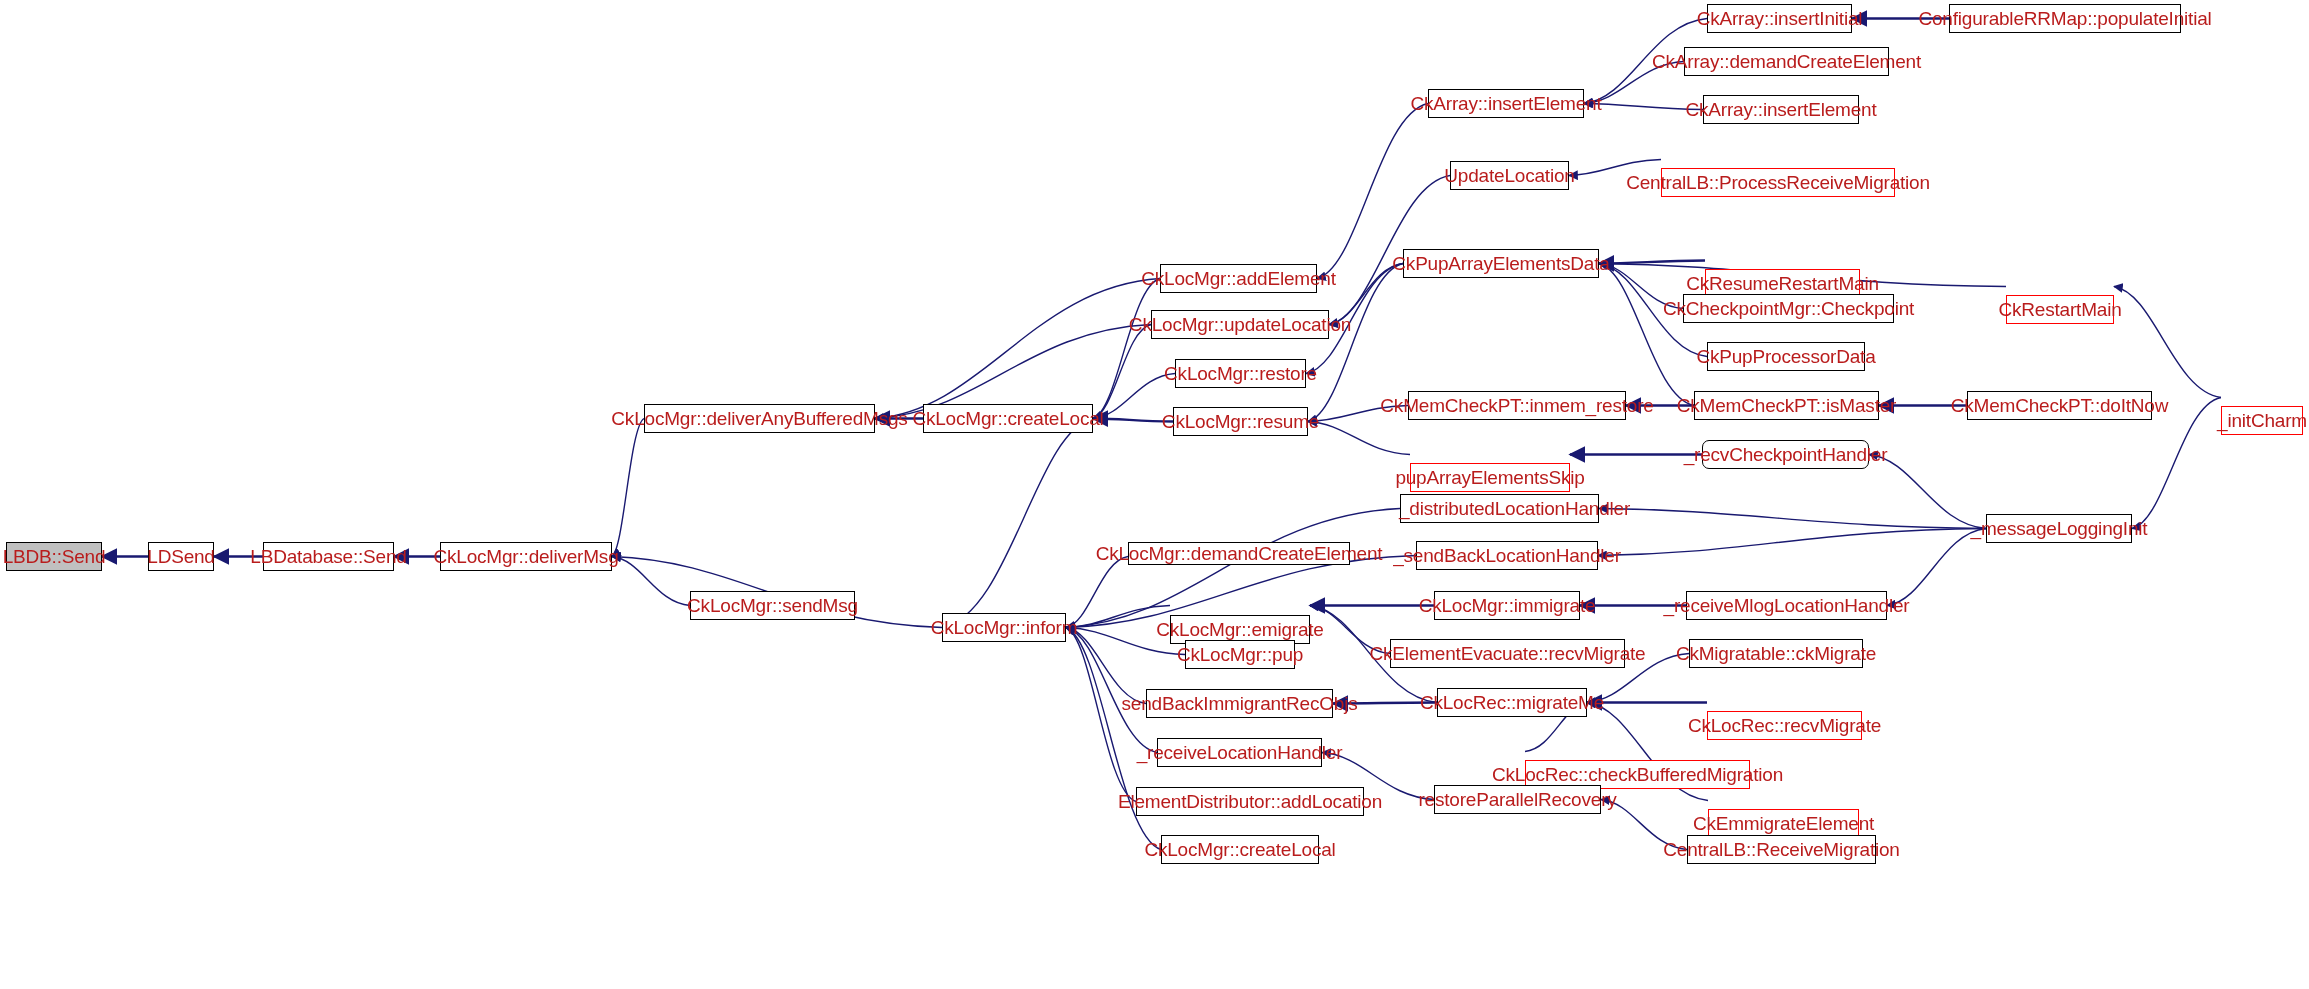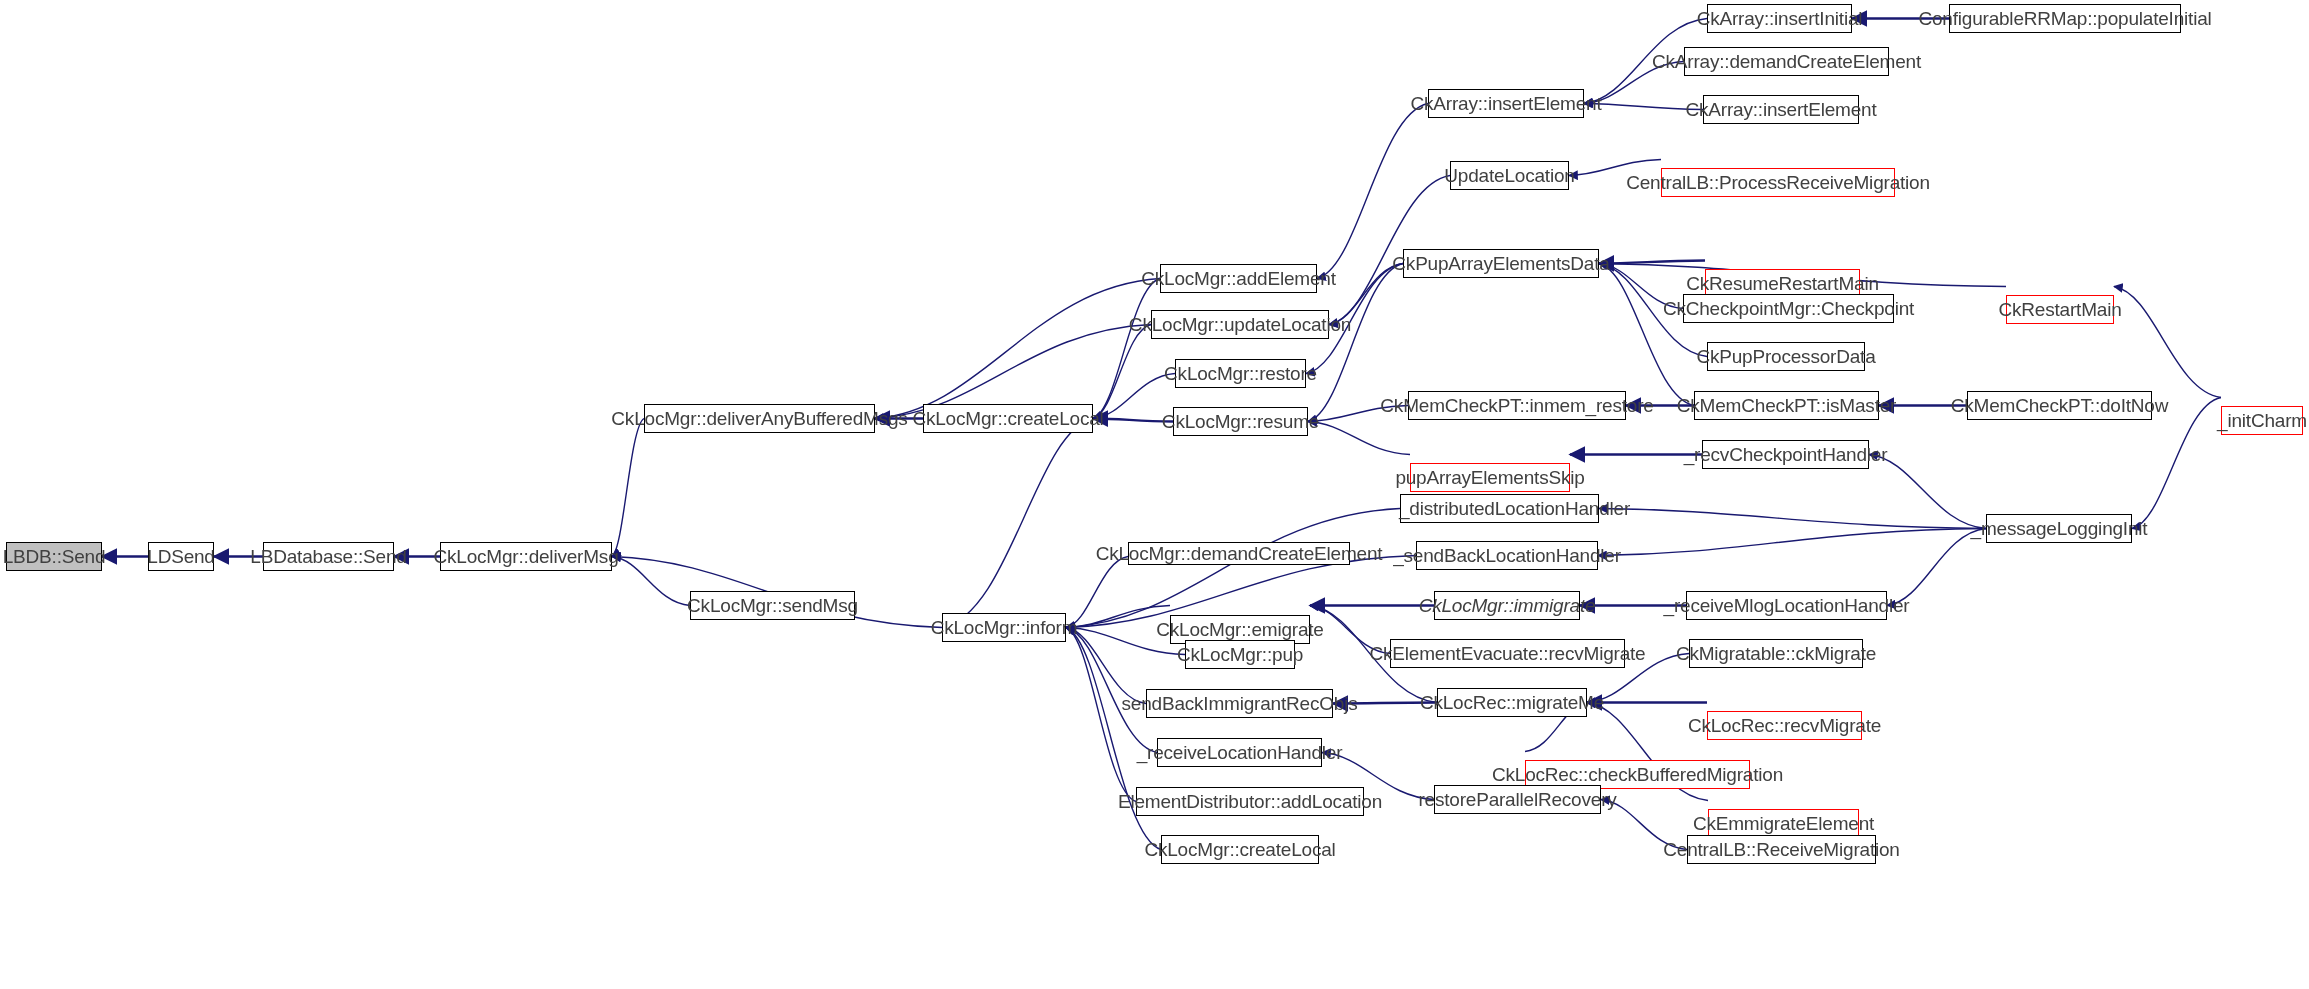--- a/index.html
+++ b/index.html
@@ -20,21 +20,21 @@
     left: 0; top: 0;
     width: 2309px;
     height: 989px;
     pointer-events: none;
   }
   .node {
     position: absolute;
     box-sizing: border-box;
     border: 1px solid #000000;
     background: #ffffff;
-    color: #404040;
+    color: #b91c1c;
     font-size: 19px;
     line-height: 1;
     display: flex;
     align-items: center;
     justify-content: center;
     white-space: nowrap;
     letter-spacing: -0.2px;
     padding: 0 6px;
   }
   .node.red {
@@ -199,39 +199,39 @@
       </div>
       <div class="node red" style="left: 2006px; top: 272px; width: 108px; height: 29px;">
         <span>CkRestartMain</span>
       </div>
       <div class="node red" style="left: 2221px; top: 383px; width: 82px; height: 29px;">
         <span>_initCharm</span>
       </div>
       <div class="node red" style="left: 1410px; top: 440px; width: 160px; height: 29px;">
         <span>pupArrayElementsSkip</span>
       </div>
-      <div class="node" style="left: 1702px; top: 440px; width: 167px; height: 29px;">
+      <div class="node" style="left: 1702px; top: 440px; width: 167px; height: 29px; border-radius: 7px;">
         <span>_recvCheckpointHandler</span>
       </div>
       <div class="node" style="left: 1400px; top: 494px; width: 199px; height: 29px; padding-left: 36px;">
         <span>_distributedLocationHandler</span>
       </div>
       <div class="node" style="left: 1416px; top: 541px; width: 182px; height: 29px;">
         <span>_sendBackLocationHandler</span>
       </div>
       <div class="node" style="left: 1986px; top: 514px; width: 146px; height: 29px;">
         <span>_messageLoggingInit</span>
       </div>
       <div class="node" style="left: 1128px; top: 542px; width: 222px; height: 23px;">
         <span>CkLocMgr::demandCreateElement</span>
       </div>
       <div class="node" style="left: 1170px; top: 615px; width: 140px; height: 29px;">
         <span>CkLocMgr::emigrate</span>
       </div>
-      <div class="node" style="left: 1434px; top: 591px; width: 146px; height: 29px; font-style: italic;">
+      <div class="node" style="left: 1434px; top: 591px; width: 146px; height: 29px;">
         <span>CkLocMgr::immigrate</span>
       </div>
       <div class="node" style="left: 1686px; top: 591px; width: 201px; height: 29px;">
         <span>_receiveMlogLocationHandler</span>
       </div>
       <div class="node" style="left: 1185px; top: 640px; width: 110px; height: 29px;">
         <span>CkLocMgr::pup</span>
       </div>
       <div class="node" style="left: 1390px; top: 639px; width: 235px; height: 29px;">
         <span>CkElementEvacuate::recvMigrate</span>

